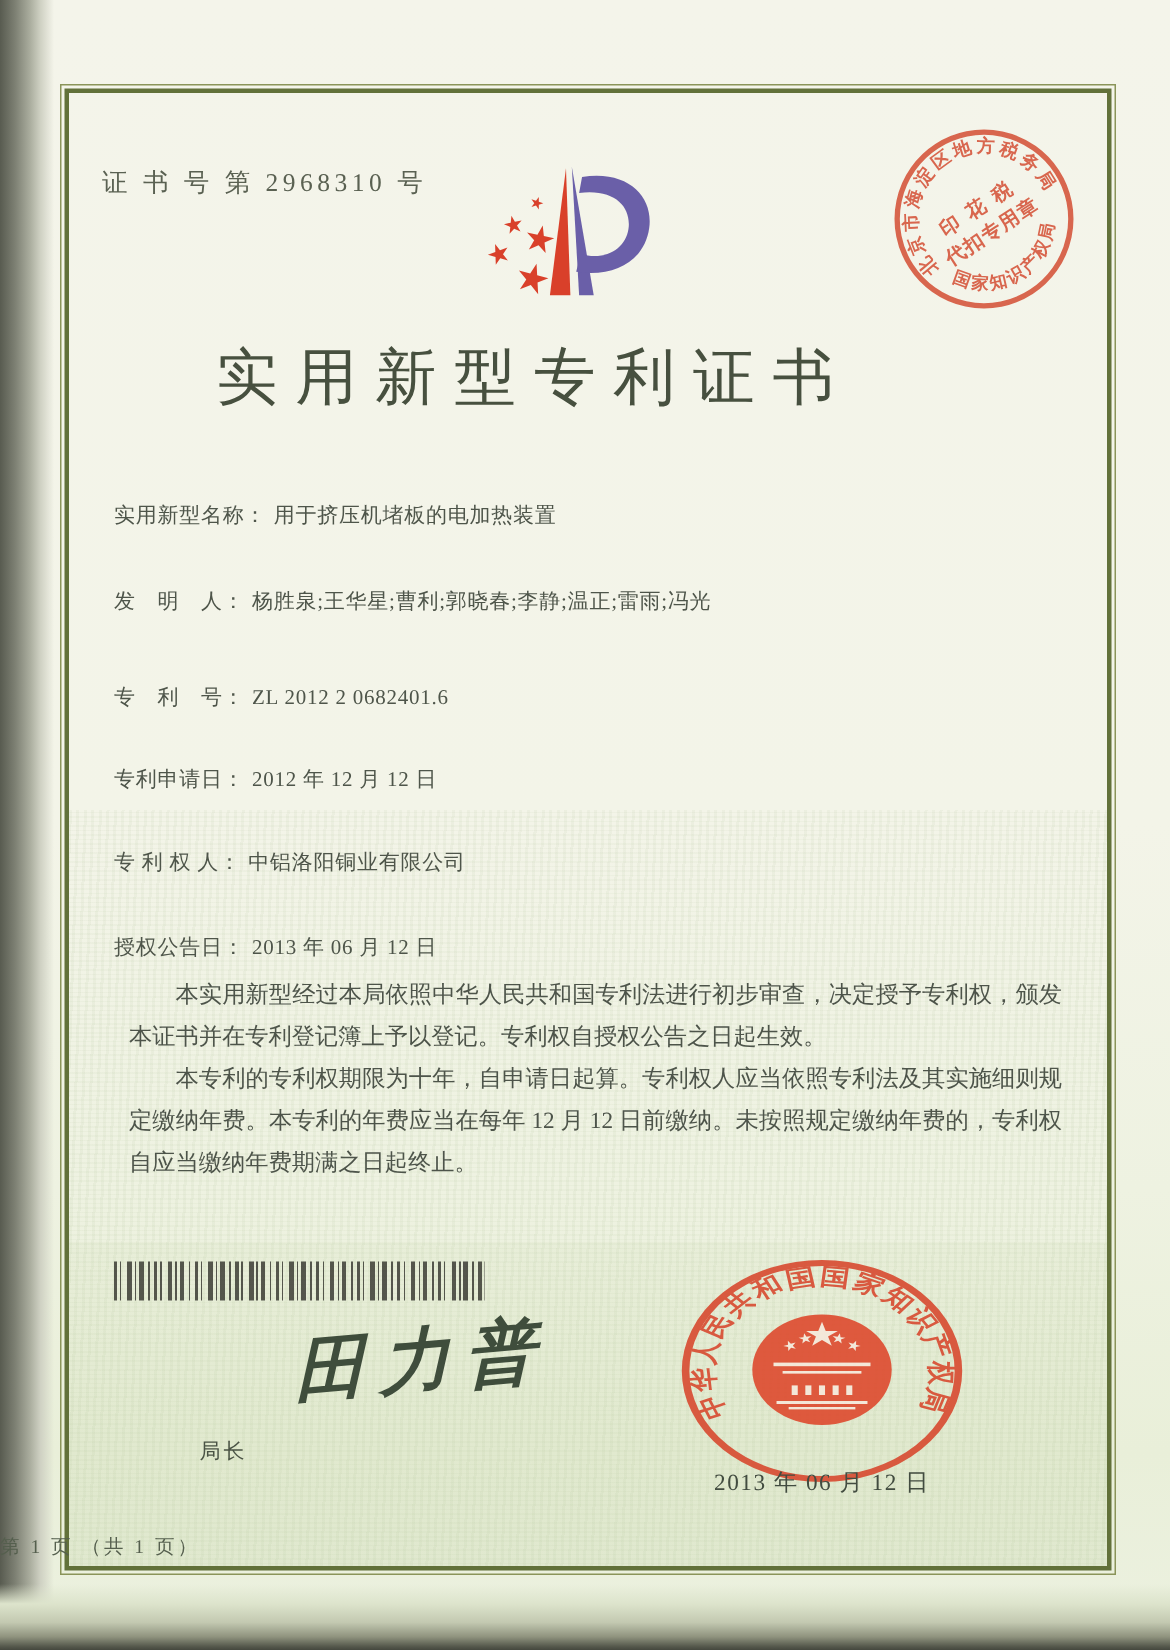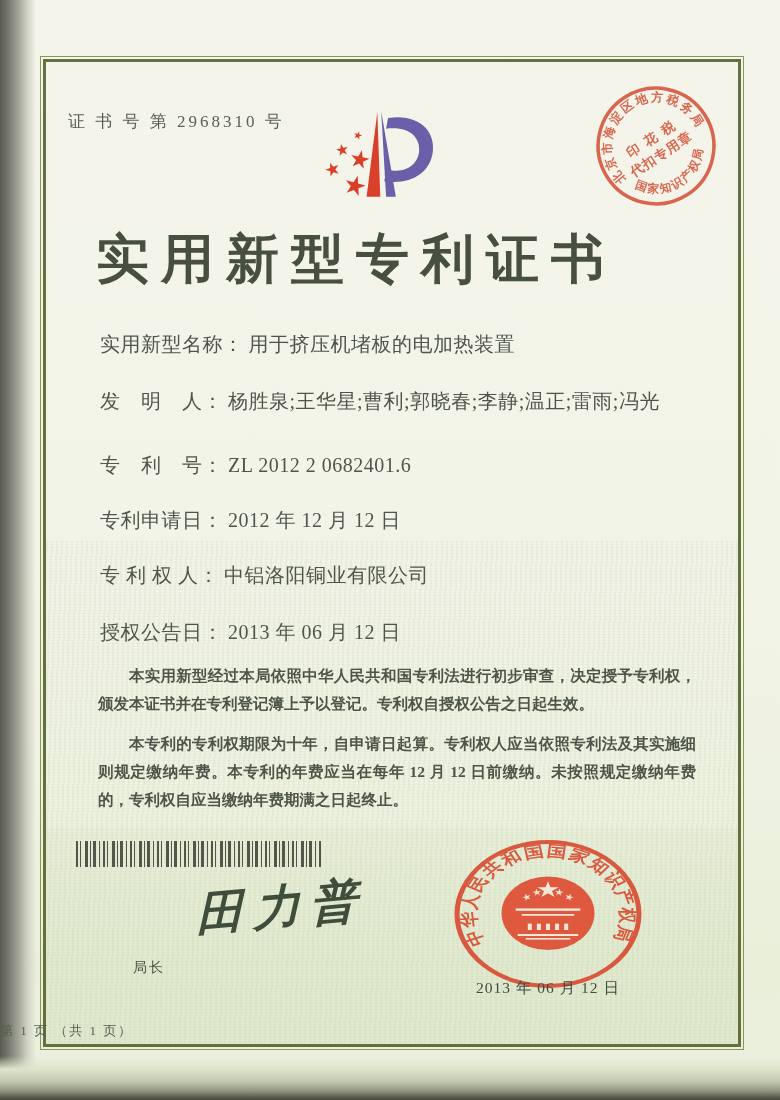--- a/index.html
+++ b/index.html
@@ -23,31 +23,31 @@
       repeating-linear-gradient(0deg,rgba(130,160,100,.05) 0 1px,rgba(255,255,255,0) 1px 3px);}
   .green-tint{position:absolute;left:46px;top:828px;width:692px;height:218px;pointer-events:none;
     background:linear-gradient(180deg,rgba(190,208,160,.10),rgba(186,205,156,.22));}
   
   .frame{position:absolute;left:40px;top:56px;width:702px;height:992px;border:1px solid #8a9459;}
   .frame-inner{position:absolute;inset:2px;border:3px solid #62713a;}
   
   .cert-no{position:absolute;left:68px;top:110px;font-size:17px;letter-spacing:3px;color:#5a6152;}
   .logo{position:absolute;left:316px;top:96px;}
   .title{position:absolute;left:0;top:224px;width:700px;text-align:center;
-    font-size:53px;letter-spacing:12px;text-indent:12px;color:#47503f;font-weight:700;}
+    font-size:41px;letter-spacing:12px;text-indent:12px;color:#47503f;font-weight:400;}
   
-  .field{position:absolute;left:100px;font-size:20px;color:#4e554a;letter-spacing:.5px;line-height:27px;}
+  .field{position:absolute;left:76px;font-size:14px;color:#4e554a;letter-spacing:.5px;line-height:27px;}
   .flabel{white-space:pre;}
   .fvalue{margin-left:5px;}
   .fblock{display:inline-block;vertical-align:top;margin-left:5px;}
   .fblock span{display:block;}
   
   .body-text{position:absolute;left:86px;top:650px;width:622px;font-size:15.5px;line-height:28px;
     color:#4d544a;text-align:justify;}
-  .body-text p{margin:12px;text-indent:2em;font-weight:bold;}
+  .body-text p{margin:0;text-indent:2em;}
   
   .barcode{position:absolute;left:76px;top:841px;width:247px;height:26px;opacity:.78;
     background:repeating-linear-gradient(90deg,
       #2c2c26 0 2px,transparent 2px 4px,#2c2c26 4px 5px,transparent 5px 9px,
       #2c2c26 9px 12px,transparent 12px 14px,#2c2c26 14px 15px,transparent 15px 17px,
       #2c2c26 17px 20px,transparent 20px 23px,#2c2c26 23px 24px,transparent 24px 27px);}
   
   .director{position:absolute;left:133px;top:918px;font-size:14px;letter-spacing:2px;color:#4a5345;margin-top:41px;}
   .signature{position:absolute;left:196px;top:876px;font-size:47px;color:#3f4d3c;font-weight:600;
     letter-spacing:10px;transform:rotate(-5deg) skewX(-4deg);font-style:italic;}

